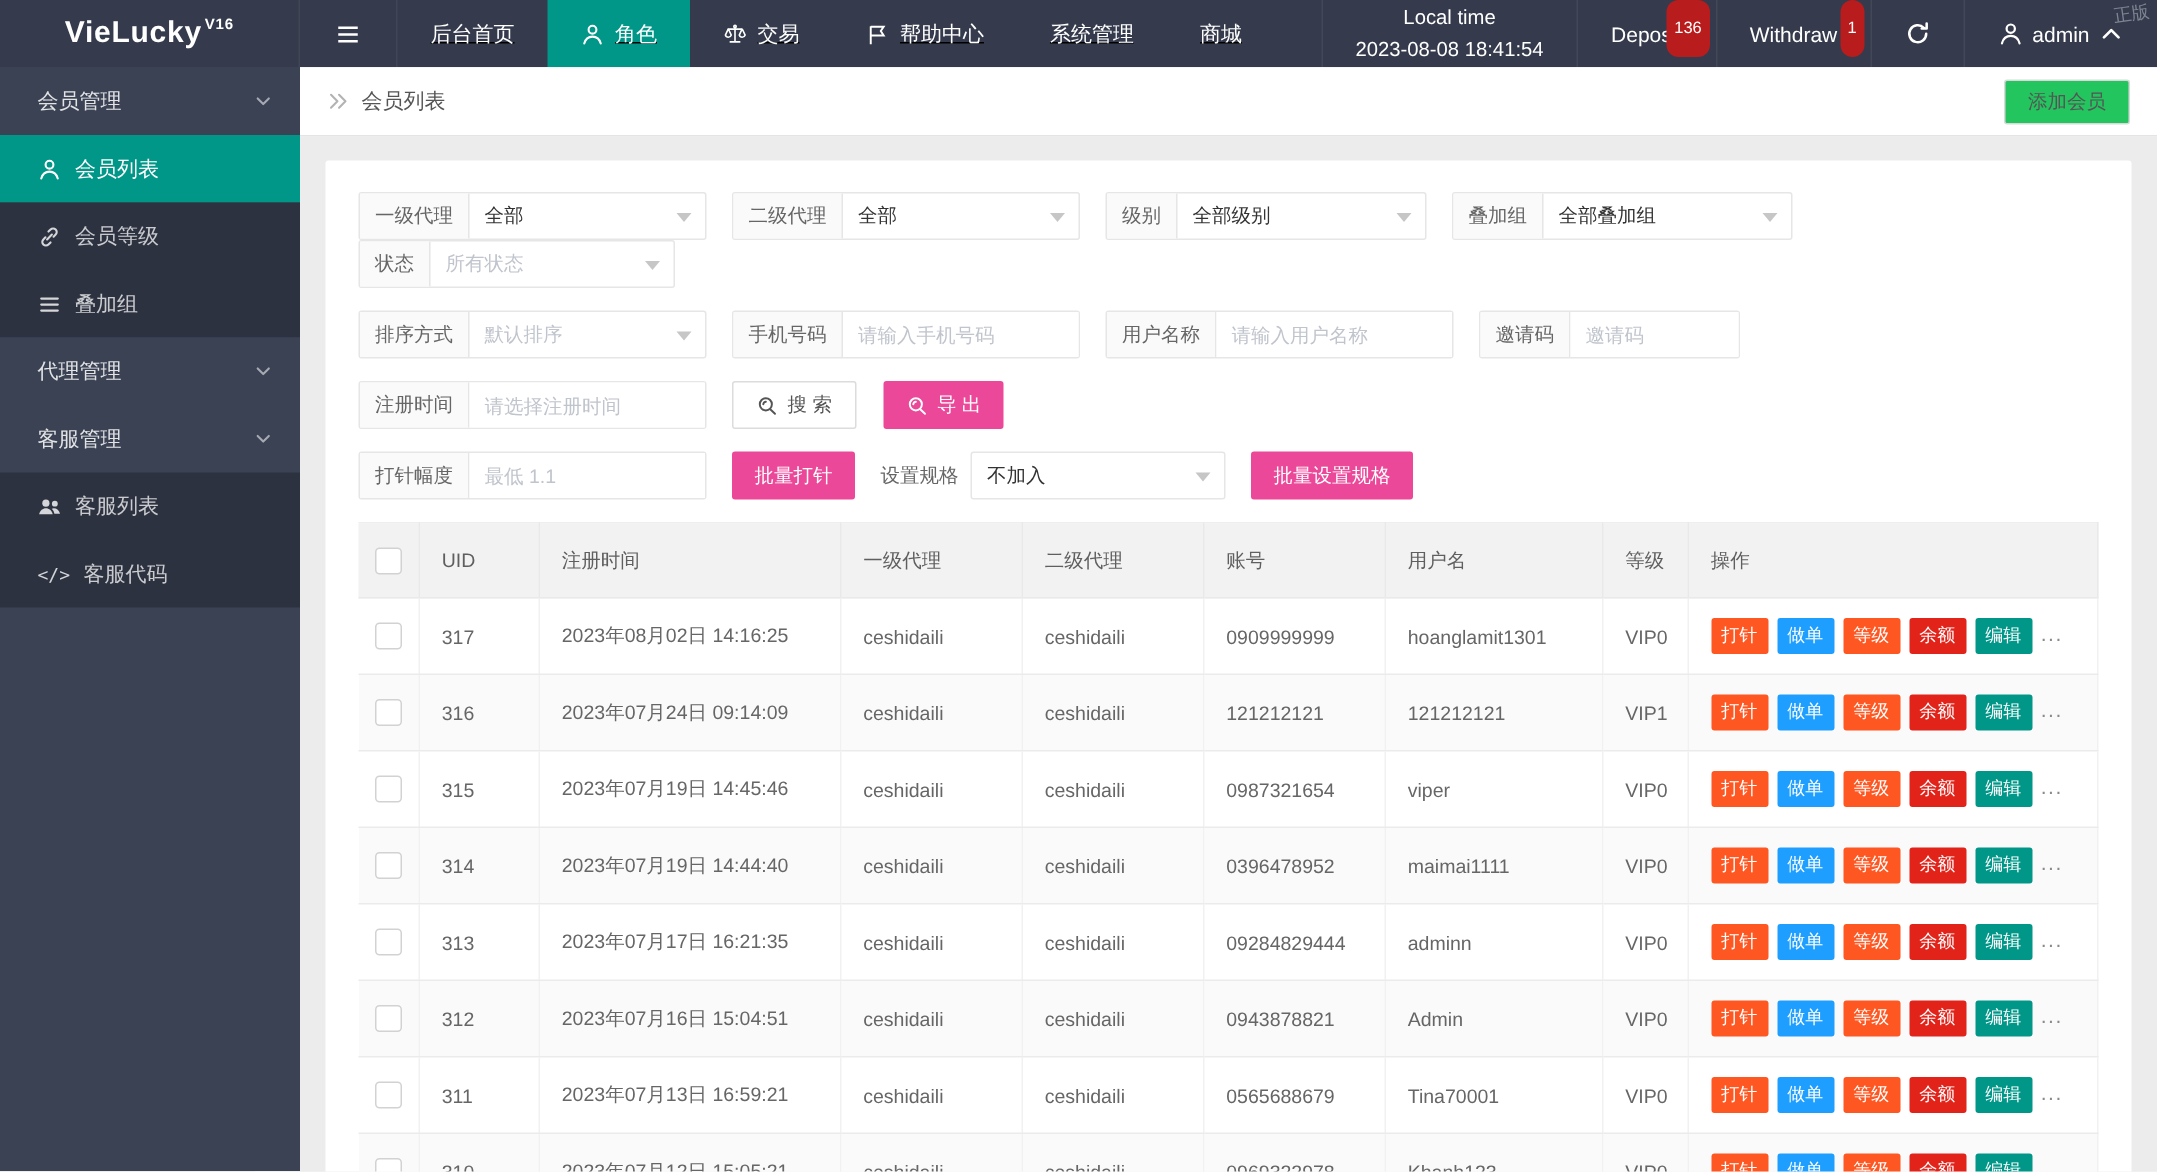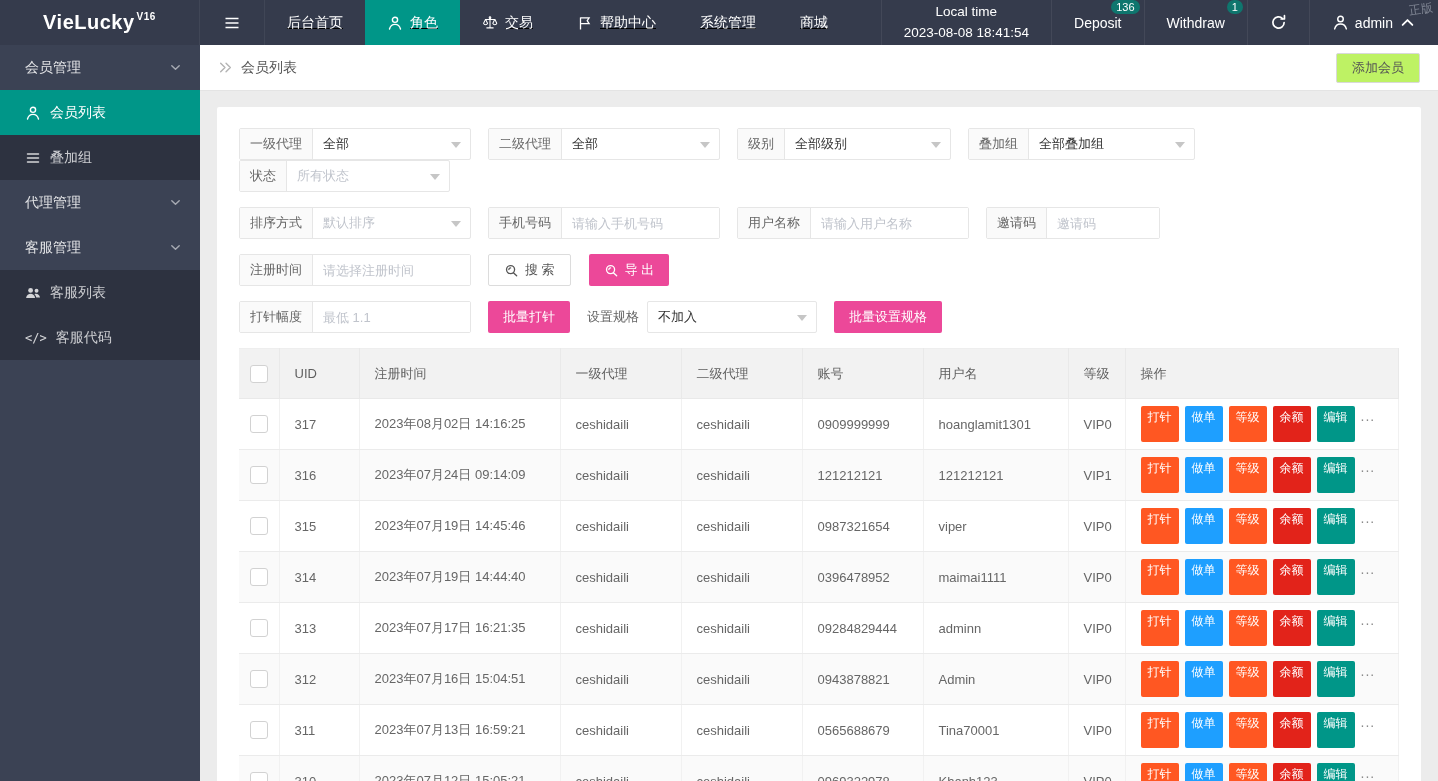--- a/index.html
+++ b/index.html
@@ -10,21 +10,21 @@
   .logo { width:200px; display:flex; align-items:center; justify-content:center; color:#fff; font-size:20px; font-weight:bold; letter-spacing:.5px; border-right:1px solid rgba(255,255,255,.06); }
   .logo sup { font-size:10px; font-weight:bold; margin-left:2px; transform:translateY(-6px); display:inline-block; }
   .mainnav { display:flex; align-items:stretch;text-decoration:underline; }
   .nav-item { display:flex; align-items:center; gap:7px; padding:0 22px; color:#fff; font-size:14px; cursor:pointer; white-space:nowrap; }
   .nav-item.toggle { padding:0 24px; border-right:1px solid rgba(255,255,255,.06); }
   .nav-item.active { background:#009688; }
   .nav-item .ic svg { width:16px; height:16px; display:block; }
   .nav-right { margin-left:auto; display:flex; align-items:stretch; }
   .nr-seg { display:flex; align-items:center; color:#fff; border-left:1px solid rgba(255,255,255,.07); padding:0 22px; position:relative; cursor:pointer; font-size:14px; }
   .time-block { flex-direction:column; justify-content:center; cursor:default; line-height:1.5; font-size:13.5px; text-align:center; min-width:170px; }
-  .badge { position:absolute; top:0px; right:4px; background:#0f766e; color:#fff; font-size:11px; line-height:14px; min-width:14px; padding:0 5px; border-radius:8px; text-align:center; }
+  .badge { position:absolute; top:0px; right:4px; background:#b91c1c; color:#fff; font-size:11px; line-height:14px; min-width:14px; padding:12px 5px; border-radius:8px; text-align:center; }
   .nr-seg .ic svg { width:17px; height:17px; display:block; }
   .admin-seg { gap:6px; }
   .watermark { position:absolute; top:1px; right:5px; color:#7e8492; font-size:12px; transform:rotate(-8deg); pointer-events:none; }
 
   
   .sidebar { position:fixed; top:45px; left:0; bottom:0; width:200px; background:#3b4254; z-index:20; }
   .side-group { height:45px; display:flex; align-items:center; padding:0 18px 0 25px; color:rgba(255,255,255,.85); font-size:14px; cursor:pointer; background:#3b4254; }
   .side-group .chev { margin-left:auto; color:rgba(255,255,255,.55); }
   .side-group .chev svg { width:13px; height:13px; display:block; }
   .side-item { height:45px; display:flex; align-items:center; gap:9px; padding:0 18px 0 25px; color:rgba(255,255,255,.75); font-size:14px; cursor:pointer; background:#2d3240; }
@@ -33,21 +33,21 @@
   .side-item.active { background:#009688; color:#fff; }
   .side-item.active .ic { color:#fff; }
   .code-txt { font-family:"DejaVu Sans Mono",monospace; font-size:12px; }
 
   
   .main { margin-left:200px; margin-top:45px; height:736px; }
   .crumbbar { height:46px; background:#fff; border-bottom:1px solid #e4e4e4; display:flex; align-items:center; padding:0 18px; }
   .crumbbar .bc-ic { color:#b3b3b3; display:flex; margin-right:8px; }
   .crumbbar .bc-ic svg { width:15px; height:15px; }
   .bc-title { color:#555; font-size:14px; }
-  .btn-add { margin-left:auto; height:30px; padding:0 15px; background:#bef264; border:1px solid #d9d9d9; border-radius:2px; color:#555; font-size:13px; cursor:pointer; }
+  .btn-add { margin-left:auto; height:30px; padding:0 15px; background:#22c55e; border:1px solid #d9d9d9; border-radius:2px; color:#555; font-size:13px; cursor:pointer; }
 
   .content { padding:16px 17px; }
   .card { background:#fff; border-radius:2px; padding:21px 22px 30px; min-height:660px; }
 
   
   .frow { display:flex; flex-wrap:wrap; align-items:center; margin-bottom:15px; }
   .fgroup { display:inline-flex; align-items:stretch; height:32px; border:1px solid #e6e6e6; border-radius:2px; margin-right:17px; background:#fff; }
   .flabel { display:flex; align-items:center; padding:0 10px; background:#fafafa; border-right:1px solid #e6e6e6; color:#666; font-size:13px; white-space:nowrap; }
   .fselect { position:relative; display:flex; align-items:center; padding:0 26px 0 10px; font-size:13px; color:#333; cursor:pointer;font-family:Liberation Serif, serif; }
   .fselect .caret { position:absolute; right:9px; top:50%; margin-top:-2px; width:0; height:0; border-left:5px solid transparent; border-right:5px solid transparent; border-top:6px solid #c6c6c6; }
@@ -65,21 +65,21 @@
   
   .tablewrap { margin-top:11px; }
   table { width:100%; border-collapse:collapse; table-layout:fixed; }
   thead th { background:#f2f2f2; color:#5f5f5f; font-size:13px; font-weight:normal; text-align:left; height:50px; padding:0 0 0 15px; border-right:1px solid #e9e9e9; border-top:1px solid #eee; border-bottom:1px solid #e9e9e9; }
   thead th.cbcol, tbody td.cbcol { width:40px; text-align:center; padding:0; }
   tbody td { height:51px; padding:0 0 0 15px; font-size:13px; color:#666; border-bottom:1px solid #ebebeb; border-right:1px solid #f1f1f1; background:#fff; white-space:nowrap; overflow:hidden; }
   tbody tr:nth-child(even) td { background:#fafafa; }
   .cb { display:inline-block; width:18px; height:18px; border:1px solid #d2d2d2; border-radius:3px; background:#fff; vertical-align:middle; cursor:pointer; }
   col.c-uid{width:80px} col.c-time{width:201px} col.c-a1{width:121px} col.c-a2{width:121px}
   col.c-acc{width:121px} col.c-un{width:145px} col.c-lv{width:57px} col.c-op{width:auto}
-  .abtn { display:inline-block; height:36px; line-height:22px; padding:0 7px; border-radius:2px; color:#fff; font-size:12px; margin-right:6px; cursor:pointer; }
+  .abtn { display:inline-block; height:24px; line-height:22px; padding:0 7px; border-radius:2px; color:#fff; font-size:12px; margin-right:6px; cursor:pointer; }
   .more { color:#8a8a8a; letter-spacing:1px; cursor:pointer; font-size:14px; }
 </style>
 </head>
 <body>
 
 <header class="navbar">
   <div class="logo">
     <span>VieLucky</span>
     <sup>V16</sup>
   </div>
@@ -179,20 +179,30 @@
       </span>
     </div>
     <div class="side-item active">
       <span class="ic">
         <svg viewBox="0 0 16 16" fill="none" stroke="currentColor" stroke-width="1.4">
           <circle cx="8" cy="4.8" r="2.6"></circle>
           <path d="M2.5 14c.8-3 3-4.6 5.5-4.6s4.7 1.6 5.5 4.6" stroke-linecap="round"></path>
         </svg>
       </span>
       <span>会员列表</span>
+    </div>
+    <div class="side-item">
+      <span class="ic">
+        <svg viewBox="0 0 16 16" fill="none" stroke="currentColor" stroke-width="1.4" stroke-linecap="round">
+          <path d="M6.4 9.6l3.2-3.2"></path>
+          <path d="M7.3 4.4l1.4-1.4a2.4 2.4 0 0 1 3.4 3.4L10.7 7.8"></path>
+          <path d="M8.7 11.6l-1.4 1.4a2.4 2.4 0 0 1-3.4-3.4l1.4-1.4"></path>
+        </svg>
+      </span>
+      <span>会员等级</span>
     </div>
     <div class="side-item">
       <span class="ic">
         <svg viewBox="0 0 16 16" fill="none" stroke="currentColor" stroke-width="1.5" stroke-linecap="round">
           <path d="M2.5 4h11M2.5 8h11M2.5 12h11"></path>
         </svg>
       </span>
       <span>叠加组</span>
     </div>
     <div class="side-group">

